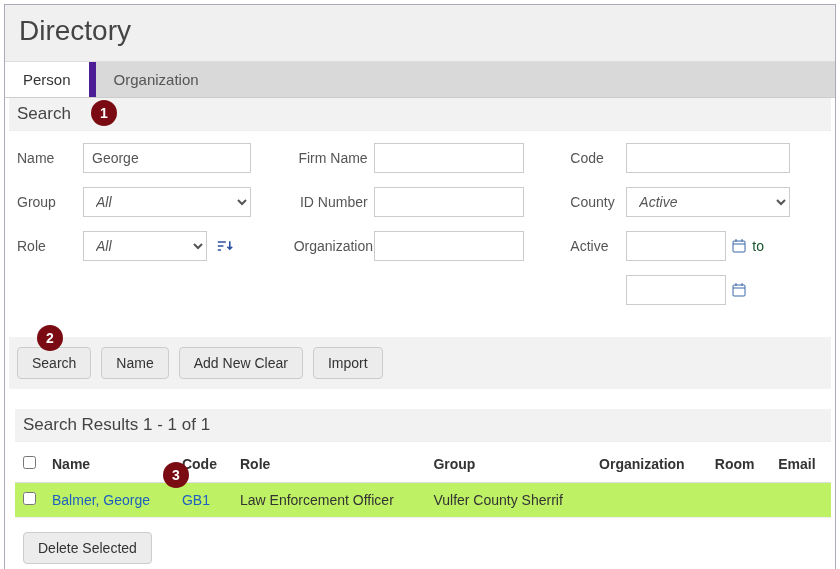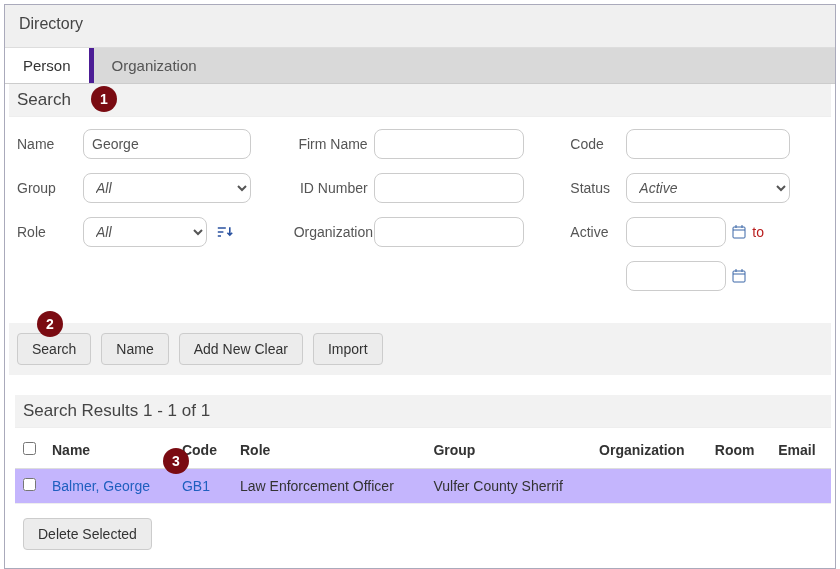--- a/index.html
+++ b/index.html
@@ -10,39 +10,39 @@
     background: #fff;
     padding: 4px;
   }
   .window {
     width: 832px;
     border: 1px solid #aab;
     background: #fafafa;
   }
   .title-bar {
     padding: 10px 14px 14px;
-    font-size: 16px;
+    font-size: 28px;
     color: #444;
     background: #f0f0f0;
     border-bottom: 1px solid #ddd;
   }
   .tab-row {
     display: flex;
     background: #d9d9d9;
     border-bottom: 1px solid #ccc;
   }
   .tab {
     padding: 9px 18px;
     cursor: pointer;
     color: #555;
     font-size: 15px;
   }
   .tab.active {
     background: #fff;
-    border-right: 5px solid #4c1d95;
+    border-right: 7px solid #4c1d95;
     color: #333;
   }
   .panel {
     background: #fff;
     padding: 0 4px 10px;
   }
   .section-header {
     background: #f2f2f2;
     padding: 6px 8px;
     font-size: 17px;
@@ -67,42 +67,42 @@
   }
   .field-label {
     width: 66px;
     color: #555;
     font-size: 14px;
   }
   .col.mid .field-label { width: 80px; text-align: right; padding-right: 6px; }
   .col.right .field-label { width: 56px; }
   input[type=text], select {
     border: 1px solid #ccc;
-    border-radius: 8px;
+    border-radius: 0;
     padding: 5px 8px;
     font-size: 14px;
     color: #555;
     background: #fff;
     height: 30px;
   }
   input[type=text] { width: 168px; }
   .col.mid input[type=text] { width: 150px; }
   .col.right input[type=text] { width: 164px; }
   select { width: 168px; font-style: italic; }
   .row-role select { width: 124px; }
   .date-input { width: 100px !important; }
   .cal-icon {
     display: inline-block;
     width: 14px; height: 14px;
     margin-left: 6px;
     vertical-align: middle;
     color: #3a66a7;
   }
   .cal-icon svg { width: 14px; height: 14px; display:block; }
-  .tolabel { margin: 0 6px; color:#b91c1c; }
+  .tolabel { margin: 0 6px; color:#14532d; }
   .sort-icon {
     display:inline-block;
     margin-left:10px;
     color:#2a52a0;
     vertical-align: middle;
   }
   .sort-icon svg { width:16px; height:14px; display:block; }
   .button-bar {
     background: #f2f2f2;
     padding: 10px 8px;
@@ -132,21 +132,21 @@
     text-align: left;
     padding: 10px 8px;
     font-weight: bold;
     border-bottom: 1px solid #ddd;
     font-size: 14px;
   }
   td {
     padding: 9px 8px;
     font-size: 14px;
     color: #333;
-    background: #c4b5fd;
+    background: #bef264;
     border-bottom: 1px solid #eee;
   }
   .link { color: #1f5fbf; cursor: pointer; }
   .checkbox-cell { width: 28px; }
   .footer-bar {
     padding: 14px 8px 8px;
     text-decoration: underline;
   }
   .step-badge {
     position: absolute;
@@ -226,21 +226,21 @@
             <input type="text" value="" style="">
           </div>
         </div>
 
         <div class="col right">
           <div class="field-row">
             <div class="field-label">Code</div>
             <input type="text" value="" style="">
           </div>
           <div class="field-row">
-            <div class="field-label">Status</div>
+            <div class="field-label">County</div>
             <select style="width:164px">
               <option>Active</option>
             </select>
           </div>
           <div class="field-row">
             <div class="field-label">Active</div>
             <input type="text" class="date-input" value="" style="">
             <span class="cal-icon">
               <svg viewBox="0 0 14 14">
                   <rect x="1" y="2" width="12" height="11" rx="1" fill="none" stroke="currentColor"></rect>

